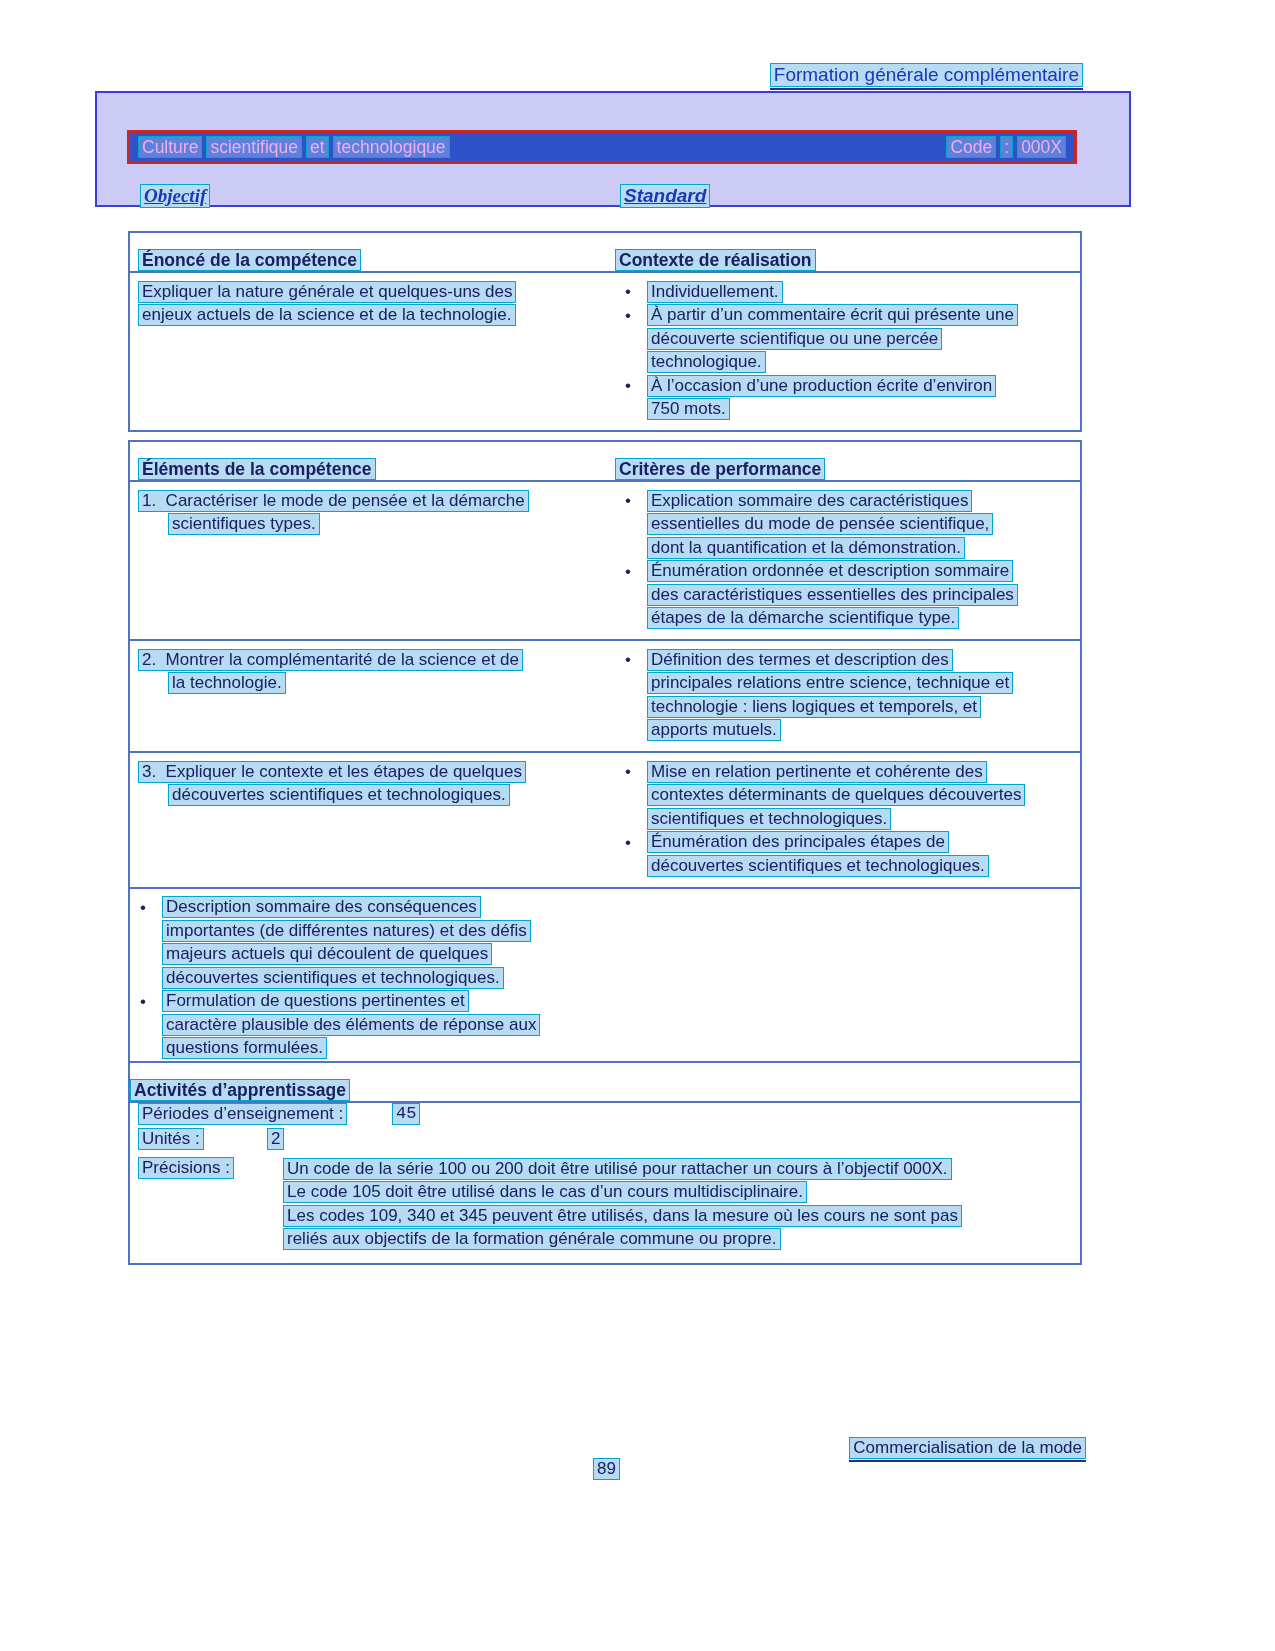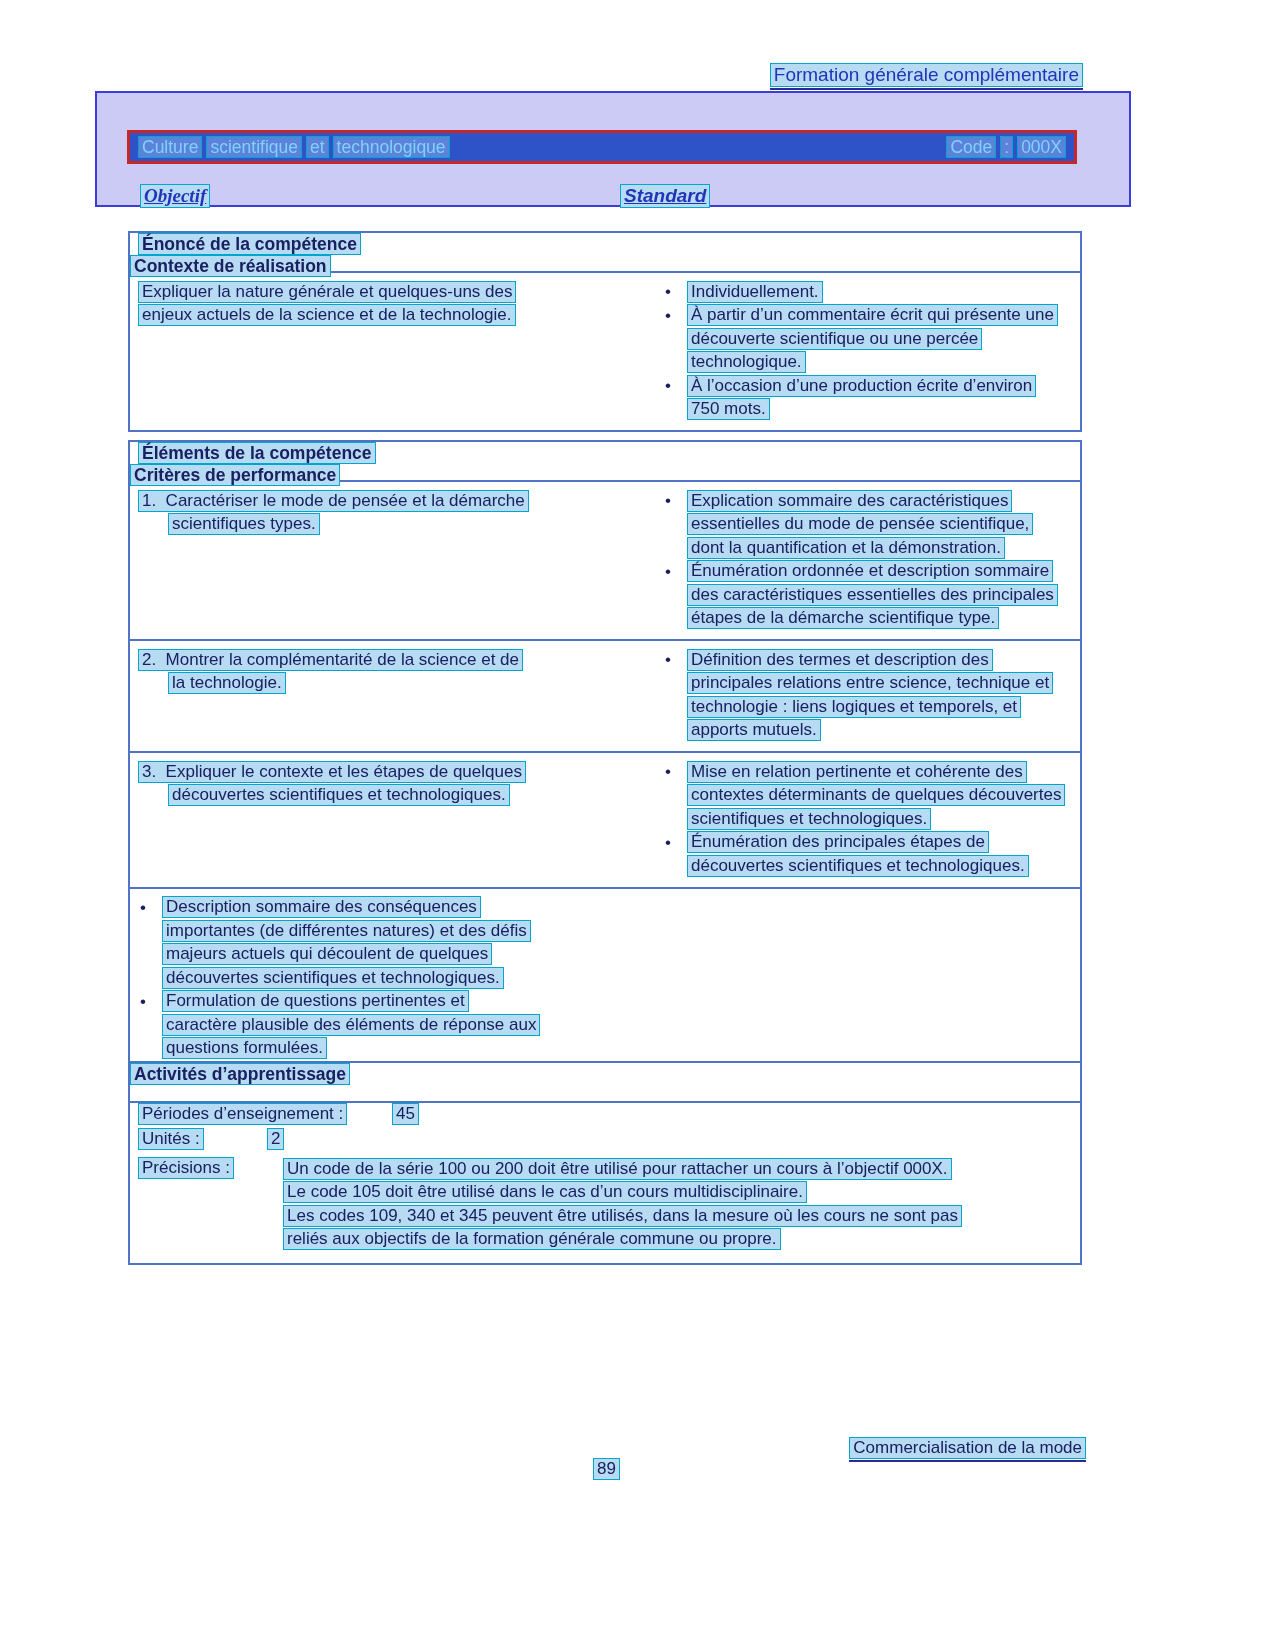--- a/index.html
+++ b/index.html
@@ -24,46 +24,46 @@
 
   .running-head{position:absolute;top:63px;right:192px;border-bottom:2px solid var(--rule-color);padding-bottom:1px;}
   .running-head .hl{font-size:19px;line-height:22px;color:var(--accent-text);}
 
   .title-region{position:absolute;left:95px;top:91px;width:1036px;height:116px;
       background:var(--selection-fill);border:2px solid var(--selection-border);}
   .title-bar{position:absolute;left:30px;top:37px;width:950px;height:34px;
       background:var(--title-bar-fill);border:3px solid var(--title-bar-border);
       display:flex;justify-content:space-between;align-items:center;padding:0 6px;}
   .hl-bar{background:rgba(180,220,248,0.35);border:1px solid var(--highlight-border);
-      color:#7dd3fc;font-size:17.5px;line-height:20px;padding:0 3px;margin:0 2px;display:inline-block;white-space:pre;}
+      color:#f0abfc;font-size:17.5px;line-height:20px;padding:0 3px;margin:0 2px;display:inline-block;white-space:pre;}
   .obj-label{position:absolute;left:43px;top:91px;font-family:Liberation Serif, serif;}
   .std-label{position:absolute;left:523px;top:91px;}
   .obj-label .hl,.std-label .hl{font-weight:bold;font-style:italic;font-size:19px;line-height:22px;
       text-decoration:underline;color:var(--accent-text);}
 
   .tbl{position:absolute;left:128px;width:954px;border:2px solid var(--table-border);background:#fff;}
-  .thead{display:flex;align-items:flex-start;height:40px;border-bottom:2px solid var(--table-border);flex-direction:column;}
+  .thead{display:flex;align-items:flex-end;height:40px;border-bottom:2px solid var(--table-border);}
   .thead .hl{font-size:17.5px;}
   .cell-l{width:485px;padding-left:8px;}
   .cell-r{flex:1;}
-  .trow{display:flex;padding:7px 0 9px;gap:40px;}
+  .trow{display:flex;padding:7px 0 9px;}
   .trow ~ .trow{border-top:2px solid var(--table-border);}
   .tline{display:flex;align-items:center;height:23.5px;}
   .bullets{padding-left:10px;}
   .bullet-item{display:flex;}
   .dot{width:22px;line-height:23.5px;font-size:17px;color:var(--text-color);flex:none;}
   .blines{flex:1;}
 
   #t1{top:231px;}
   #t2{top:440px;}
   #t3{top:1061px;}
 
   #t3 .thead{padding-left:0;}
   .arow{position:relative;height:25px;margin-top:0;padding-left:8px;}
-  .arow .val-45{position:absolute;left:262px;top:0;}
+  .arow .val-45{position:absolute;left:262px;top:0;font-family:Liberation Mono, monospace;}
   .arow .val-2{position:absolute;left:137px;top:0;}
   .precisions{display:flex;align-items:flex-start;margin-top:4px;padding:0 0 12px 8px;}
   .plabel{width:145px;flex:none;}
   .plines{flex:1;}
 
   .footer-program{position:absolute;top:1437px;right:189px;border-bottom:2px solid var(--rule-color);padding-bottom:1px;}
   .page-number{position:absolute;top:1458px;left:593px;}
 </style>
 </head>
 <body>

